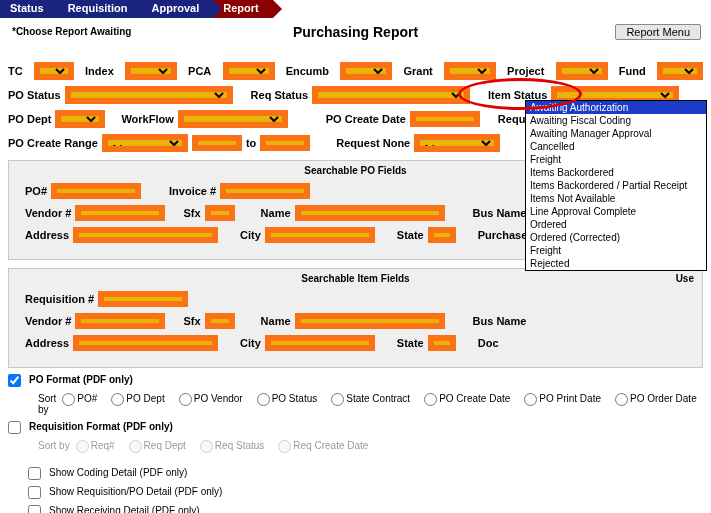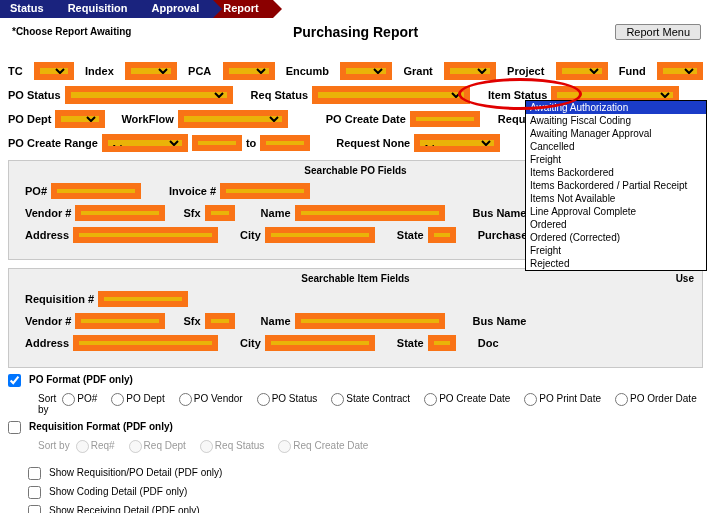--- a/index.html
+++ b/index.html
@@ -304,25 +304,25 @@
     <span>Sort by</span>
   <label><input type="radio" disabled="" style="">Req#</label>
       <label><input type="radio" disabled="" style="">Req Dept</label>
       <label><input type="radio" disabled="" style="">Req Status</label>
       <label><input type="radio" disabled="" style="">Req Create Date</label>
     </div>
 
   <div style="height:8px"></div>
   <div class="chk-row" style="margin-left:20px">
       <input type="checkbox" style="">
-      <label>Show Requisition/PO Detail (PDF only)</label>
+      <label>Show Coding Detail (PDF only)</label>
     </div>
   <div class="chk-row" style="margin-left:20px">
       <input type="checkbox" style="">
-      <label>Show Coding Detail (PDF only)</label>
+      <label>Show Requisition/PO Detail (PDF only)</label>
     </div>
   <div class="chk-row" style="margin-left:20px">
       <input type="checkbox" style="">
       <label>Show Receiving Detail (PDF only)</label>
     </div>
 
   <div class="footer-btns">
     <button class="cls-btn">PDF Report</button>
     <span>
       <button class="cls-btn">TXT Report</button>

